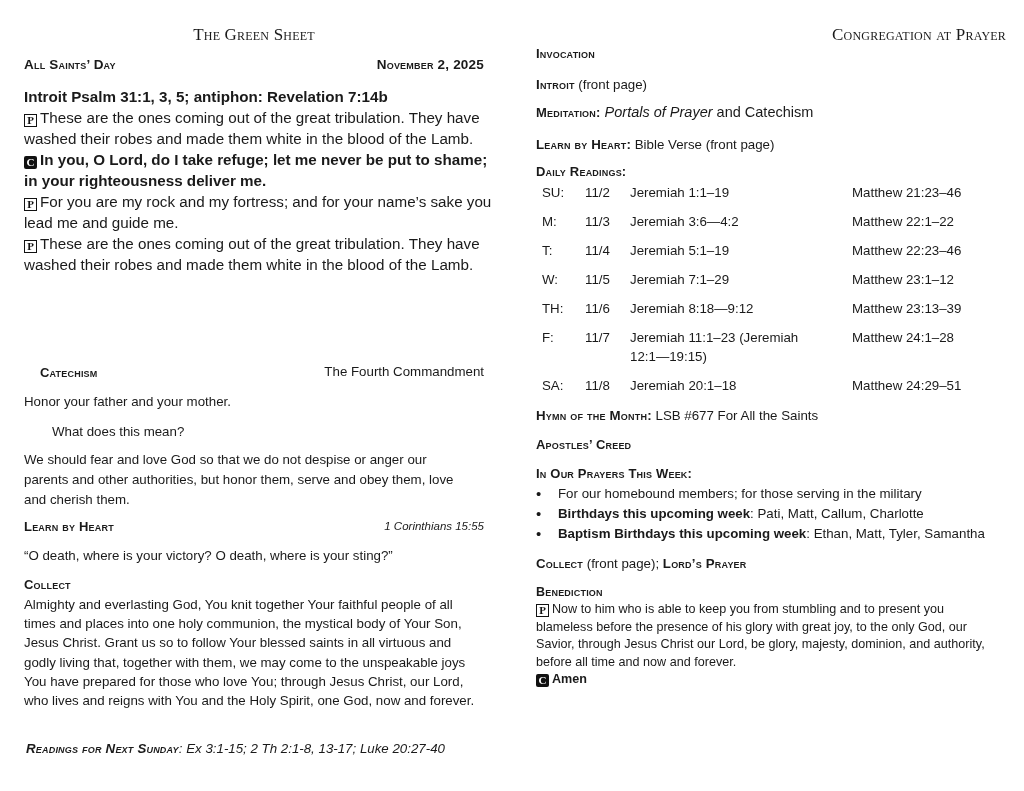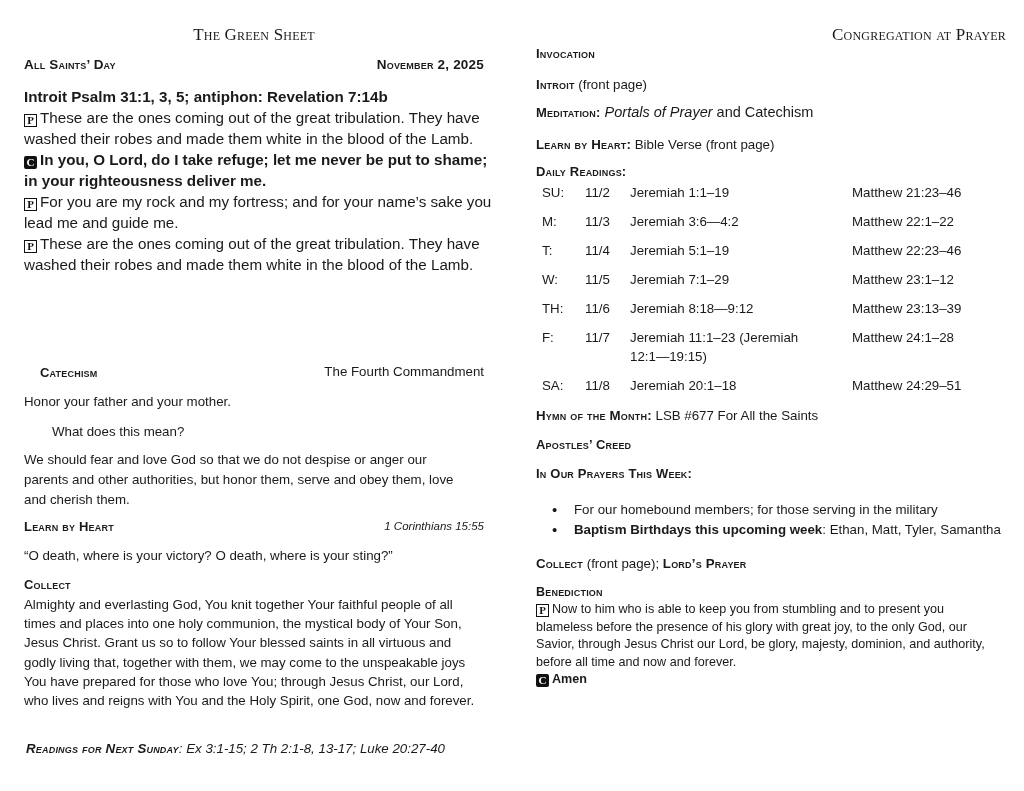--- a/index.html
+++ b/index.html
@@ -16,21 +16,21 @@
   .body12 { font-size:12.6px; line-height:19.5px; }
   .bold { font-weight:bold; }
   .ital { font-style:italic; }
   .ptag, .ctag { display:inline-block; width:13px; height:13px; line-height:13px; text-align:center;
        font-family:"Liberation Serif", serif; font-weight:bold; font-size:11px; vertical-align:-1px; margin-right:3px; box-sizing:border-box; }
   .ptag { border:1.3px solid #111; color:#111; background:#fff; line-height:11px; }
   .ctag { background:#111; color:#fff; border-radius:2px; }
   .wrap { white-space:normal; }
   .row { position:absolute; left:0; width:470px; font-size:13.3px; line-height:20px; }
   .row span { position:absolute; top:0; }
-  ul.bul { list-style:none; margin:16px; padding:0; }
+  ul.bul { list-style:none; margin:0; padding:0; }
   ul.bul li { position:relative; padding-left:22px; font-size:13.3px; line-height:20px; }
   ul.bul li::before { content:"\2022"; position:absolute; left:0; top:0; font-size:15px; }
 </style>
 </head>
 <body>
 
 <div class="page left">
   <div class="abs serif-title" style="top:25px; left:0; width:460px; text-align:center;">The Green Sheet</div>
 
   <div class="abs sc" style="top:57px; left:0; font-size:13.5px;">All Saints’ Day</div>
@@ -136,20 +136,21 @@
     <span class="sc">Hymn of the Month:</span>
     <span>LSB #677 For All the Saints</span>
   </div>
 
   <div class="abs sc" style="top:437px; left:0; font-size:13px;">Apostles’ Creed</div>
 
   <div class="abs sc" style="top:466px; left:0; font-size:13px;">In Our Prayers This Week:</div>
   <div class="abs" style="top:484px; left:0; width:480px;">
     <ul class="bul">
       <li><span class="bold"></span><span>For our homebound members; for those serving in the military</span></li>
+      <li><span class="bold">Birthdays this upcoming week</span><span>: Pati, Matt, Callum, Charlotte</span></li>
       <li><span class="bold">Baptism Birthdays this upcoming week</span><span>: Ethan, Matt, Tyler, Samantha</span></li>
     </ul>
   </div>
 
   <div class="abs body13" style="top:554px; left:0;">
     <span class="sc">Collect</span>
     <span>(front page);</span>
     <span class="sc">Lord’s Prayer</span>
   </div>
 

